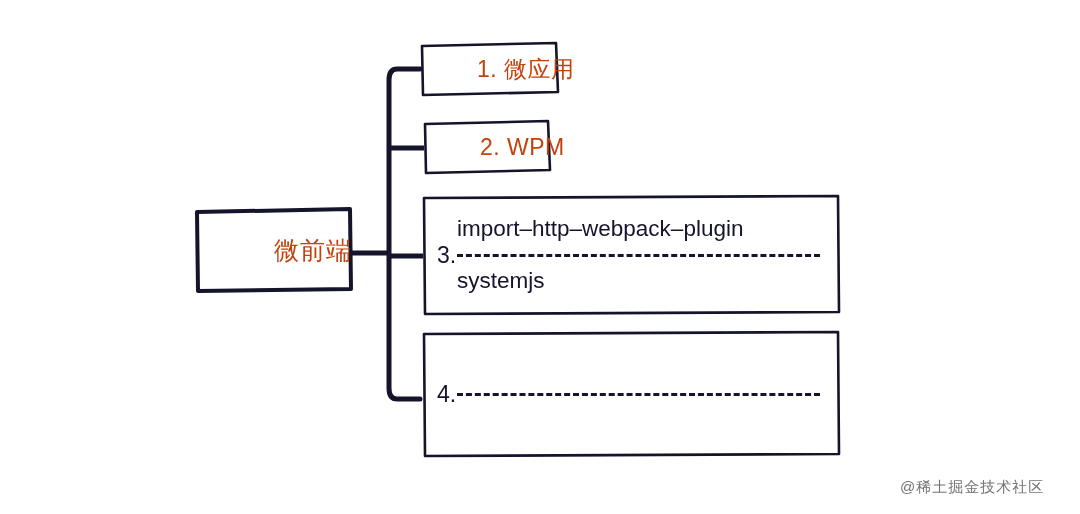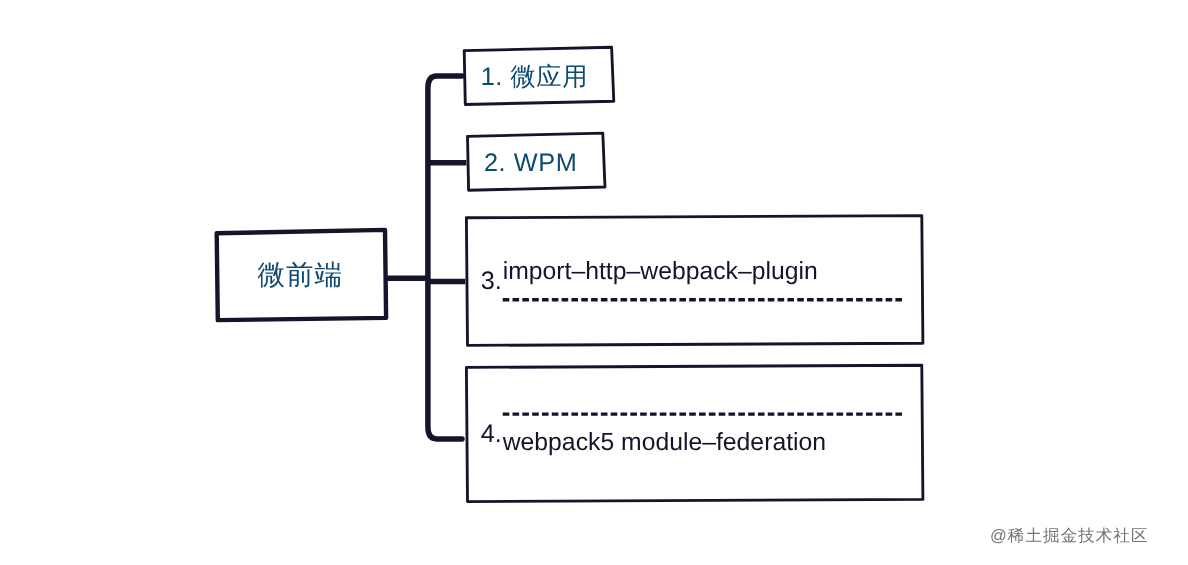--- a/index.html
+++ b/index.html
@@ -21,23 +21,24 @@
   }
   #sketch-layer {
     position: absolute;
     left: 0;
     top: 0;
     width: 1080px;
     height: 514px;
   }
   .node-text {
     position: absolute;
-    color: #0c4a6e;
+    color: #c2410c;
     white-space: nowrap;
     line-height: 1;
+    margin-left: 40px;
   }
   
   #root-label {
     left: 196px;
     top: 210px;
     width: 154px;
     height: 80px;
     display: flex;
     align-items: center;
     justify-content: center;
@@ -147,26 +148,26 @@
 
   <div class="node-text" id="branch-1-label">1. 微应用</div>
 
   <div class="node-text" id="branch-2-label">2. WPM</div>
 
   <div class="compound" id="branch-3-body">
     <div class="index">3.</div>
     <div class="stack">
       <div class="line top">import–http–webpack–plugin</div>
       <div class="divider"></div>
+      <div class="line bottom">systemjs</div>
     </div>
   </div>
 
   <div class="compound" id="branch-4-body">
     <div class="index">4.</div>
     <div class="stack">
       <div class="divider"></div>
-      <div class="line bottom">webpack5 module–federation</div>
     </div>
   </div>
 
   <div id="watermark">@稀土掘金技术社区</div>
 
 </div>
 
 </body></html>

